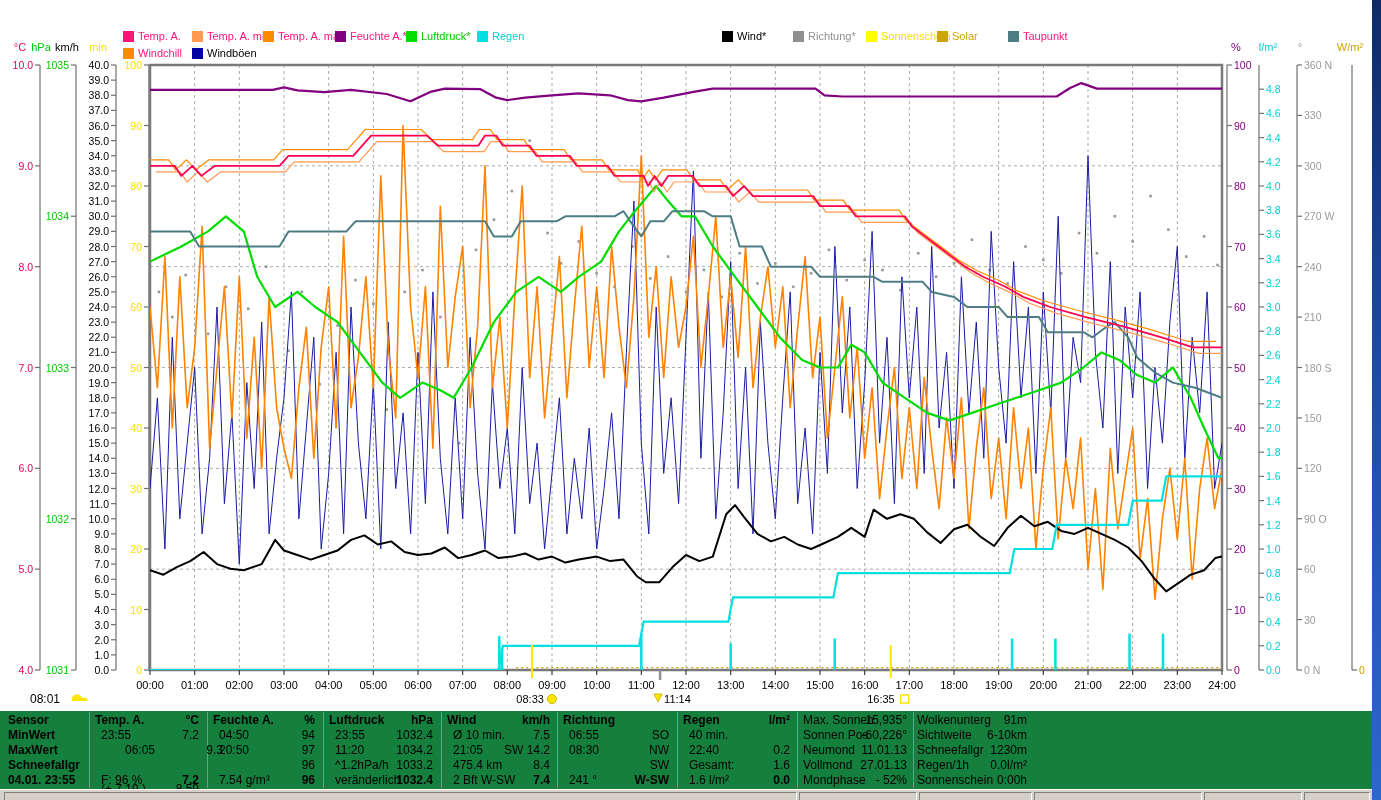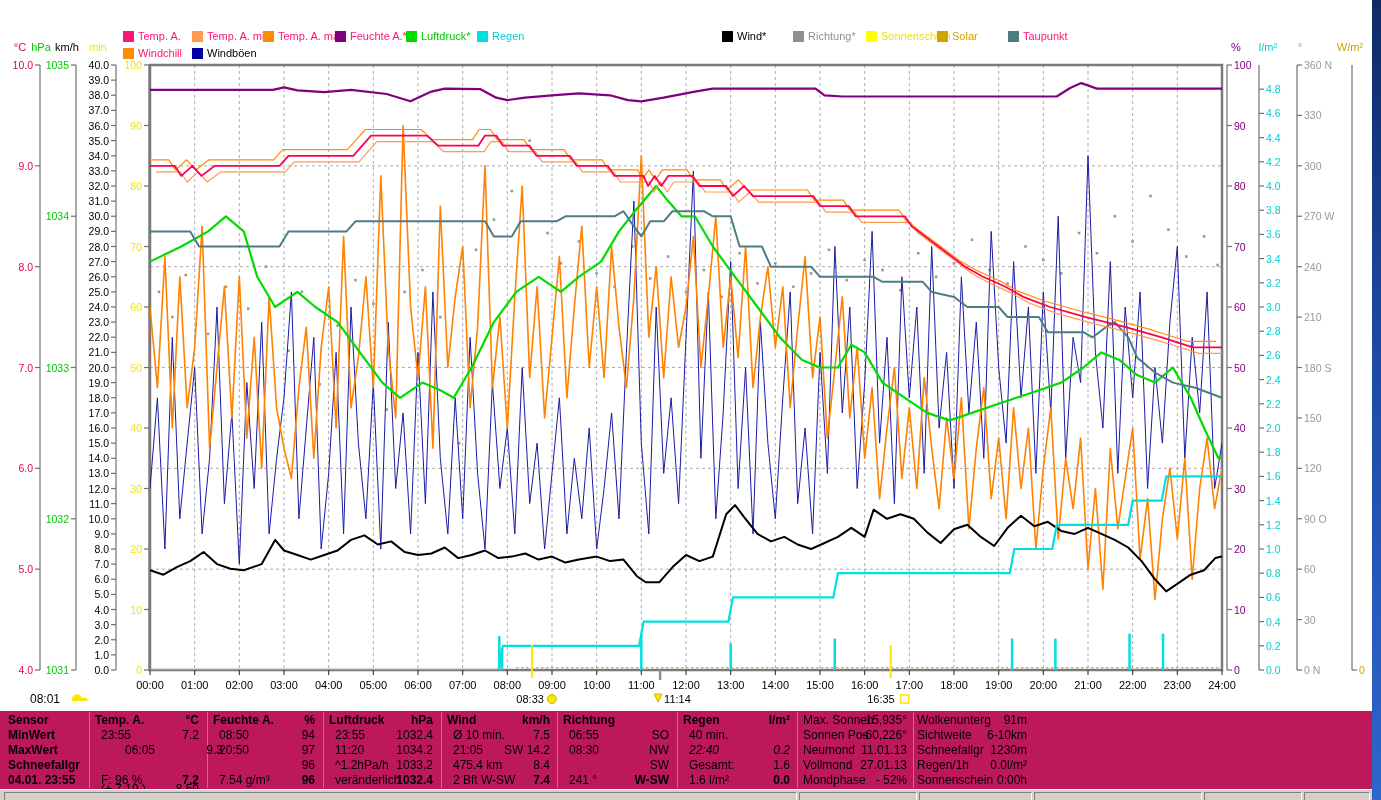--- a/index.html
+++ b/index.html
@@ -502,21 +502,21 @@
         <line x1="890.7073333333333" y1="645" x2="890.7073333333333" y2="678" stroke="#ffe600" stroke-width="2"></line>
         <text x="894.7073333333333" y="703" fill="#000000" font-size="11px" text-anchor="end">16:35</text>
         <rect x="900.7073333333333" y="695" width="8" height="8" fill="none" stroke="#ffe600" stroke-width="1.5"></rect>
         <line x1="660.0933333333332" y1="670" x2="660.0933333333332" y2="680" stroke="#909090" stroke-width="2.5"></line>
         <path d="M654.0933333333332 694 l8 0 l-4 8 z" fill="#ffe600" stroke="#cdb800" stroke-width="1"></path>
         <text x="664.0933333333332" y="703" fill="#000000" font-size="11px">11:14</text>
         <text x="30" y="703" fill="#000000" font-size="12px">08:01</text>
         <path d="M72 701 a5 5 0 0 1 10 -3 a4 4 0 0 1 6 3 z" fill="#ffe600"></path>
       </g>
     </svg>
-  <div id="stats" style="background: #be185d;">
+  <div id="stats" style="background: #15803d;">
       <div class="tsep" style="left: 89px;"></div>
       <div class="tsep" style="left: 207px;"></div>
       <div class="tsep" style="left: 323px;"></div>
       <div class="tsep" style="left: 441px;"></div>
       <div class="tsep" style="left: 557px;"></div>
       <div class="tsep" style="left: 677px;"></div>
       <div class="tsep" style="left: 797px;"></div>
       <div class="tsep" style="left: 913px;"></div>
       <div class="trow" style="top: 2px; left: 8px; width: 78px; position: absolute;">
         <span class="tl b">Sensor</span>
@@ -551,21 +551,21 @@
       </div>
       <div class="trow" style="top: 62px; left: 101px; width: 98px; position: absolute;">
         <span class="tl">F: 96 %</span>
         <span class="tr b">7.2</span>
       </div>
       <div class="trow" style="top: 2px; left: 213px; width: 102px; position: absolute;">
         <span class="tl b">Feuchte A.</span>
         <span class="tr b">%</span>
       </div>
       <div class="trow" style="top: 17px; left: 219px; width: 96px; position: absolute;">
-        <span class="tl">08:50</span>
+        <span class="tl">04:50</span>
         <span class="tr">94</span>
       </div>
       <div class="trow" style="top: 32px; left: 219px; width: 96px; position: absolute;">
         <span class="tl">20:50</span>
         <span class="tr">97</span>
       </div>
       <div class="trow" style="top: 47px; left: 219px; width: 96px; position: absolute;">
         <span class="tr">96</span>
       </div>
       <div class="trow" style="top: 62px; left: 219px; width: 96px; position: absolute;">
@@ -630,21 +630,21 @@
         <span class="tl">241 °</span>
         <span class="tr b">W-SW</span>
       </div>
       <div class="trow" style="top: 2px; left: 683px; width: 107px; position: absolute;">
         <span class="tl b">Regen</span>
         <span class="tr b">l/m²</span>
       </div>
       <div class="trow" style="top: 17px; left: 689px; width: 101px; position: absolute;">
         <span class="tl">40 min.</span>
       </div>
-      <div class="trow" style="top: 32px; left: 689px; width: 101px; position: absolute; font-style: italic;">
+      <div class="trow" style="top: 32px; left: 689px; width: 101px; position: absolute;">
         <span class="tl">22:40</span>
         <span class="tr">0.2</span>
       </div>
       <div class="trow" style="top: 47px; left: 689px; width: 101px; position: absolute;">
         <span class="tl">Gesamt:</span>
         <span class="tr">1.6</span>
       </div>
       <div class="trow" style="top: 62px; left: 689px; width: 101px; position: absolute;">
         <span class="tl">1.6 l/m²</span>
         <span class="tr b">0.0</span>

